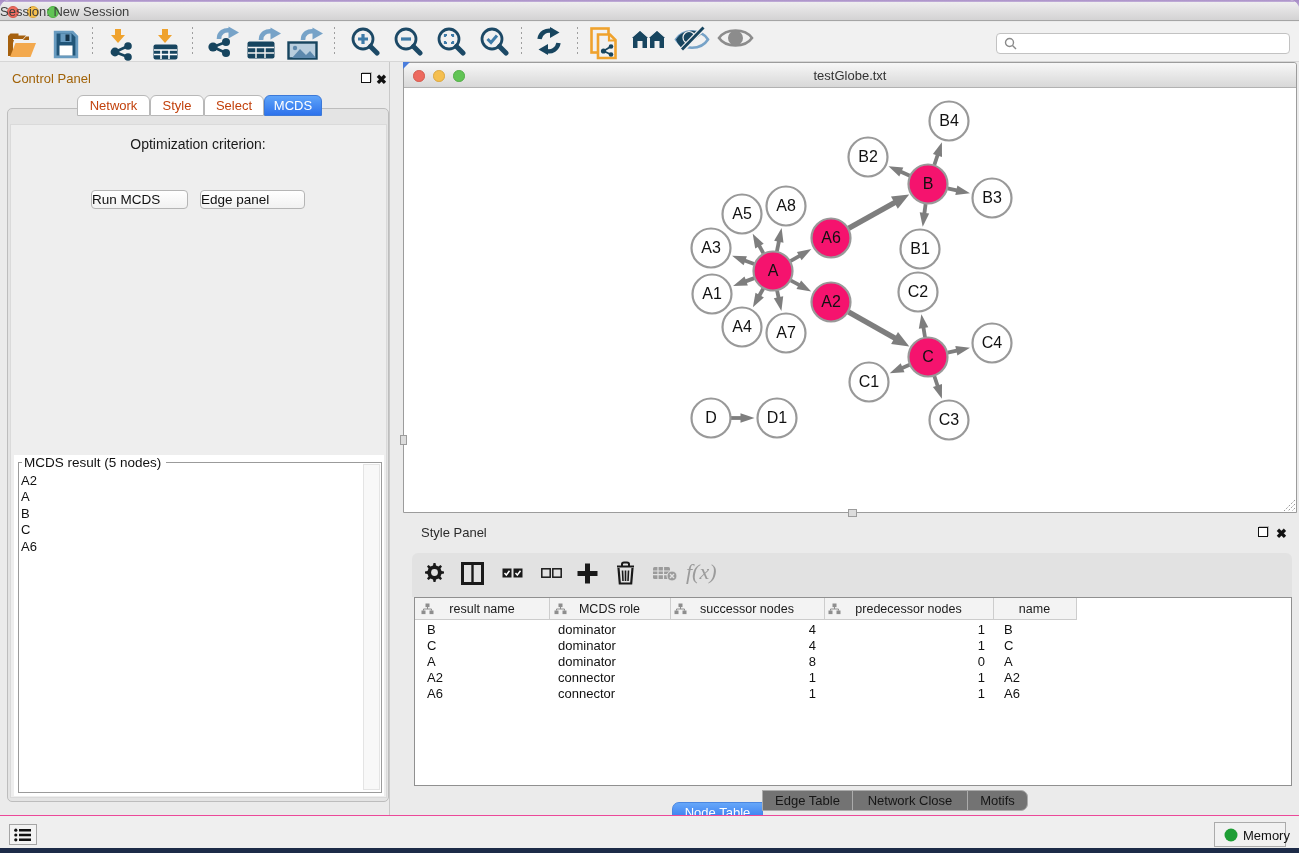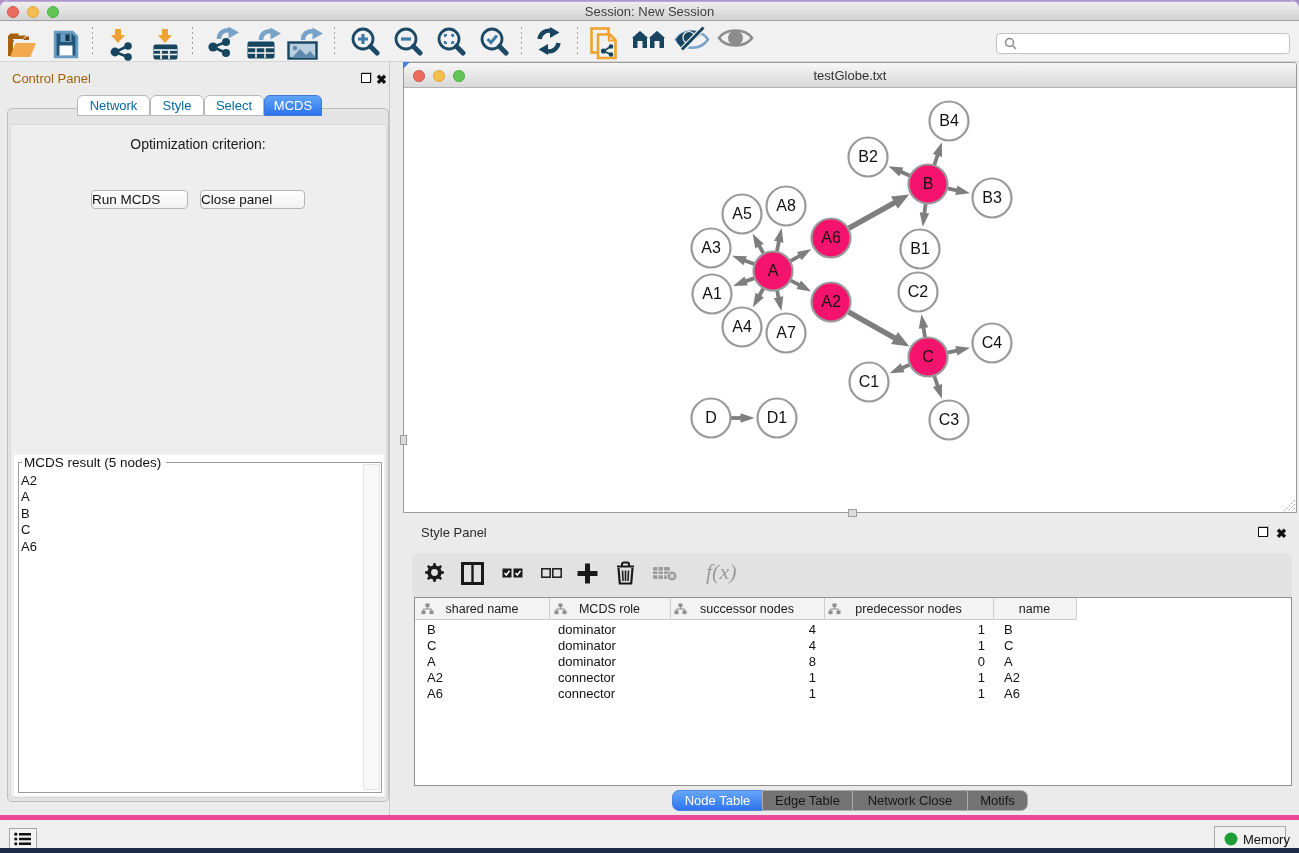--- a/index.html
+++ b/index.html
@@ -1,30 +1,30 @@
 <!DOCTYPE html>
 <html><head><meta charset="utf-8">
 <style>
 *{margin:0;padding:0;box-sizing:border-box;}
 html,body{width:1299px;height:853px;overflow:hidden;}
 body{font-family:"Liberation Sans",sans-serif;background:#1d2b48;position:relative;}
 .desktop-top{position:absolute;left:0;top:0;width:1299px;height:12px;background:linear-gradient(#a78cc6,#cbbadf);}
 .win{position:absolute;left:0;top:0;width:1299px;height:848px;background:#ebebeb;border-radius:9px 9px 0 0;overflow:hidden;}
 .titlebar{position:absolute;left:0;top:0;width:100%;height:21px;background:linear-gradient(#f2f1f2,#d3d2d3);border-bottom:1px solid #a5a5a5;border-radius:9px 9px 0 0;}
 .dot{position:absolute;top:5.5px;width:12px;height:12px;border-radius:50%;}
-.titlebar .t{position:absolute;left:0;right:0;top:4px;text-align:center;font-size:13px;color:#3e3e3e;}
+.titlebar .t{position:absolute;left:0;right:0;top:4px;text-align:left;font-size:13px;color:#3e3e3e;}
 .toolbar{position:absolute;left:0;top:22px;width:100%;height:40px;background:#f1f1f1;border-bottom:1px solid #d6d6d6;}
 .tsep{position:absolute;top:5px;height:30px;width:1px;background-image:linear-gradient(#9f9f9f 33%,rgba(0,0,0,0) 0%);background-size:1px 5px;}
 .ticon{position:absolute;top:4px;}
 .search{position:absolute;left:996px;top:11px;width:294px;height:21px;background:#fff;border:1px solid #c2c2c2;border-radius:4px;}
 
 .cp-title{position:absolute;left:12px;top:71px;font-size:13px;color:#a16207;}
 .float-ic{position:absolute;width:10px;height:10px;border:1.6px solid #111;box-shadow:1px -1px 0 #bbb;background:#fff;}
 .close-ic{position:absolute;font-size:13px;font-weight:bold;color:#111;}
-.tab{position:absolute;top:95px;height:21px;background:#fff;border:1px solid #b8b8b8;border-radius:6px 6px 0 0;font-size:13px;color:#0369a1;text-align:center;line-height:20px;}
+.tab{position:absolute;top:95px;height:21px;background:#fff;border:1px solid #b8b8b8;border-radius:6px 6px 0 0;font-size:13px;color:#c2410c;text-align:center;line-height:20px;}
 .tab.sel{background:linear-gradient(#5fa4f9,#2d72ec);color:#fff;border-color:#3c79d8;}
 .cp-pane{position:absolute;left:7px;top:108px;width:382px;height:694px;background:#e4e4e4;border:1px solid #bdbdbd;border-radius:5px;}
 .cp-inner{position:absolute;left:10px;top:124px;width:377px;height:674px;background:#eeeeee;border:1px solid #dadada;}
 .opt-label{position:absolute;left:0px;top:136px;width:396px;text-align:center;font-size:14px;color:#1a1a1a;}
 .dropdown{position:absolute;left:43px;top:159px;width:310px;height:20px;background:#fff;border:1px solid #b5b5b5;border-radius:4px;font-size:14px;color:#1a1a1a;line-height:18px;padding-left:12px;}
 .dd-spin{position:absolute;right:-1px;top:-1px;width:18px;height:20px;border-radius:0 4px 4px 0;background:linear-gradient(#5ea3f9,#2c6ee9);}
 .btn{position:absolute;top:190px;height:19px;background:linear-gradient(#ffffff,#f1f1f1);border:1px solid #b5b5b5;border-radius:4px;font-size:13.5px;color:#111;line-height:17px;}
 .result-white{position:absolute;left:14px;top:455px;width:370px;height:341px;background:#fff;}
 .fs-line{position:absolute;background:#9b9b9b;}
 .fs-legend{position:absolute;left:24px;top:455px;font-size:13.5px;color:#111;}
@@ -40,21 +40,21 @@
 .tp-title{position:absolute;left:421px;top:525px;font-size:13px;color:#2b2b2b;}
 .tp-toolbar{position:absolute;left:412px;top:553px;width:880px;height:44px;background:#e2e2e2;border-radius:6px 6px 0 0;}
 .tbl{position:absolute;left:414px;top:597px;width:878px;height:189px;background:#fff;border:1px solid #909090;}
 .tbl-head{position:absolute;left:0;top:0;width:661px;height:22px;background:#f3f3f3;border-bottom:1px solid #cccccc;}
 .th{position:absolute;top:4px;font-size:12.5px;color:#1a1a1a;}
 .colsep{position:absolute;top:0;width:1px;height:22px;background:#cdcdcd;}
 .cell{position:absolute;font-size:13px;color:#111;}
 .btab{position:absolute;top:790px;height:21px;background:#737373;border:1px solid #ababab;font-size:13px;color:#161616;text-align:center;line-height:20px;}
 .btab.sel{background:linear-gradient(#66a7f9,#2e73ed);color:#fff;border-color:#4a86e0;}
 
-.statusbar{position:absolute;left:0;top:815px;width:100%;height:33px;background:#efefef;border-top:5px solid #ec4899;}
+.statusbar{position:absolute;left:0;top:815px;width:100%;height:33px;background:#efefef;border-top:1px solid #ec4899;}
 .sb-btn{position:absolute;left:9px;top:8px;width:28px;height:21px;background:#f3f3f3;border:1px solid #a5a5a5;}
 .mem-btn{position:absolute;left:1214px;top:6px;width:72px;height:25px;background:#f1f1f1;border:1px solid #ababab;font-size:13px;color:#111;}
 .treeicon{position:absolute;width:13px;height:12px;}
 </style></head>
 <body>
 <div class="desktop-top"></div>
 <div class="win">
 <div style="position:absolute;left:0;top:0;width:1299px;height:2px;background:linear-gradient(#a98ec7,#c3b1da);z-index:50;"></div>
 
 <div class="titlebar">
@@ -178,21 +178,21 @@
 <div class="float-ic" style="left:361px;top:73px;"></div>
 <div class="close-ic" style="left:376px;top:72px;">✖</div>
 <div class="cp-pane"></div>
 <div class="cp-inner"></div>
 <div class="tab" style="left:77px;width:73px;">Network</div>
 <div class="tab" style="left:150px;width:54px;">Style</div>
 <div class="tab" style="left:204px;width:60px;">Select</div>
 <div class="tab sel" style="left:264px;width:58px;">MCDS</div>
 <div class="opt-label">Optimization criterion:</div>
 <div class="btn" style="left:91px;width:97px;">Run MCDS</div>
-<div class="btn" style="left:200px;width:105px;">Close panel</div>
+<div class="btn" style="left:200px;width:105px;">Edge panel</div>
 <div class="result-white"></div>
 <div class="fs-line" style="left:18px;top:462px;width:4px;height:1px;"></div>
 <div class="fs-line" style="left:166px;top:462px;width:215px;height:1px;"></div>
 <div class="fs-line" style="left:18px;top:462px;width:1px;height:330px;"></div>
 <div class="fs-line" style="left:381px;top:462px;width:1px;height:330px;"></div>
 <div class="fs-line" style="left:18px;top:792px;width:364px;height:1px;"></div>
 <div class="fs-legend">MCDS result (5 nodes)</div>
 <div class="fs-list">A2<br>A<br>B<br>C<br>A6</div>
 <div class="fs-scroll"></div>
 <div class="vdivider"></div>
@@ -324,21 +324,21 @@
       <path d="M2 5.5 L19 5.5 M7 5 L7 3 C7 2 8 1.5 9 1.5 L12 1.5 C13 1.5 14 2 14 3 L14 5" stroke="#1a1a1a" stroke-width="2" fill="none"></path>
       <path d="M3.5 7 L4.8 22.5 L16.2 22.5 L17.5 7" fill="none" stroke="#1a1a1a" stroke-width="2.2"></path>
       <path d="M7.5 9.5 L8 20 M10.5 9.5 L10.5 20 M13.5 9.5 L13 20" stroke="#1a1a1a" stroke-width="1.6"></path>
     </svg>
     <svg style="position:absolute;left:652px;top:565px" width="26" height="16" viewBox="0 0 26 16">
       <rect x="1" y="2" width="17" height="12" rx="1.5" fill="#9b9b9b"></rect>
       <path d="M1 6 L18 6 M1 9.7 L18 9.7 M6 2 L6 14 M11.5 2 L11.5 14" stroke="#e2e2e2" stroke-width="1.2"></path>
       <circle cx="20" cy="11" r="5" fill="#9b9b9b" stroke="#e2e2e2" stroke-width="1"></circle>
       <path d="M18 9 L22 13 M22 9 L18 13" stroke="#e2e2e2" stroke-width="1.4"></path>
     </svg>
-    <div style="position:absolute;left:686px;top:559px;width:40px;height:28px;font-family:'Liberation Serif',serif;font-style:italic;font-size:22px;color:#9b9b9b;margin-left:20px;">f(x)</div>
+    <div style="position:absolute;left:686px;top:559px;width:40px;height:28px;font-family:'Liberation Serif',serif;font-style:italic;font-size:22px;color:#9b9b9b;">f(x)</div>
     <div class="tbl">
       <div class="tbl-head"></div>
       <div class="colsep" style="left:134px"></div>
       <div class="colsep" style="left:255px"></div>
       <div class="colsep" style="left:409px"></div>
       <div class="colsep" style="left:578px"></div>
       <div class="colsep" style="left:661px"></div>
       <svg class="treeicon" style="left:6px;top:5px" viewBox="0 0 13 12">
         <rect x="4.5" y="0.5" width="4" height="3.6" fill="#8e8e8e"></rect>
         <rect x="0.5" y="7.5" width="4" height="3.6" fill="#8e8e8e"></rect>
@@ -356,21 +356,21 @@
         <rect x="0.5" y="7.5" width="4" height="3.6" fill="#8e8e8e"></rect>
         <rect x="8.5" y="7.5" width="4" height="3.6" fill="#8e8e8e"></rect>
         <path d="M6.5 4 L6.5 6 M2.5 7.5 L2.5 6 L10.5 6 L10.5 7.5" stroke="#8e8e8e" stroke-width="1" fill="none"></path>
       </svg>
       <svg class="treeicon" style="left:413px;top:5px" viewBox="0 0 13 12">
         <rect x="4.5" y="0.5" width="4" height="3.6" fill="#8e8e8e"></rect>
         <rect x="0.5" y="7.5" width="4" height="3.6" fill="#8e8e8e"></rect>
         <rect x="8.5" y="7.5" width="4" height="3.6" fill="#8e8e8e"></rect>
         <path d="M6.5 4 L6.5 6 M2.5 7.5 L2.5 6 L10.5 6 L10.5 7.5" stroke="#8e8e8e" stroke-width="1" fill="none"></path>
       </svg>
-      <div class="th" style="left:0px;width:134px;text-align:center;">shared name</div>
+      <div class="th" style="left:0px;width:134px;text-align:center;">result name</div>
       <div class="th" style="left:134px;width:121px;text-align:center;">MCDS role</div>
       <div class="th" style="left:255px;width:154px;text-align:center;">successor nodes</div>
       <div class="th" style="left:409px;width:169px;text-align:center;">predecessor nodes</div>
       <div class="th" style="left:578px;width:83px;text-align:center;">name</div>
       <div class="cell" style="left:12px;top:24px;">B</div>
       <div class="cell" style="left:143px;top:24px;">dominator</div>
       <div class="cell" style="left:301px;top:24px;width:100px;text-align:right;">4</div>
       <div class="cell" style="left:460px;top:24px;width:110px;text-align:right;">1</div>
       <div class="cell" style="left:589px;top:24px;">B</div>
       <div class="cell" style="left:12px;top:40px;">C</div>
@@ -387,21 +387,21 @@
       <div class="cell" style="left:143px;top:72px;">connector</div>
       <div class="cell" style="left:301px;top:72px;width:100px;text-align:right;">1</div>
       <div class="cell" style="left:460px;top:72px;width:110px;text-align:right;">1</div>
       <div class="cell" style="left:589px;top:72px;">A2</div>
       <div class="cell" style="left:12px;top:88px;">A6</div>
       <div class="cell" style="left:143px;top:88px;">connector</div>
       <div class="cell" style="left:301px;top:88px;width:100px;text-align:right;">1</div>
       <div class="cell" style="left:460px;top:88px;width:110px;text-align:right;">1</div>
       <div class="cell" style="left:589px;top:88px;">A6</div>
     </div>
-    <div class="btab sel" style="left:672px;width:91px;border-radius:7px 0 0 7px;">Node Table</div>
+    <div class="btab sel" style="left:672px;width:91px;border-radius:7px 0 0 7px;margin-top:12px;">Node Table</div>
     <div class="btab" style="left:762px;width:91px;">Edge Table</div>
     <div class="btab" style="left:852px;width:116px;">Network Close</div>
     <div class="btab" style="left:967px;width:61px;border-radius:0 7px 7px 0;">Motifs</div>
 <div class="statusbar">
  <div class="sb-btn">
         <svg width="18" height="14" viewBox="0 0 18 14" style="position:absolute;left:4px;top:3px">
           <circle cx="1.8" cy="2.2" r="1.6" fill="#111"></circle>
           <circle cx="1.8" cy="7" r="1.6" fill="#111"></circle>
           <circle cx="1.8" cy="11.8" r="1.6" fill="#111"></circle>
           <path d="M5 2.2 L17 2.2 M5 7 L17 7 M5 11.8 L17 11.8" stroke="#111" stroke-width="2.6"></path>

